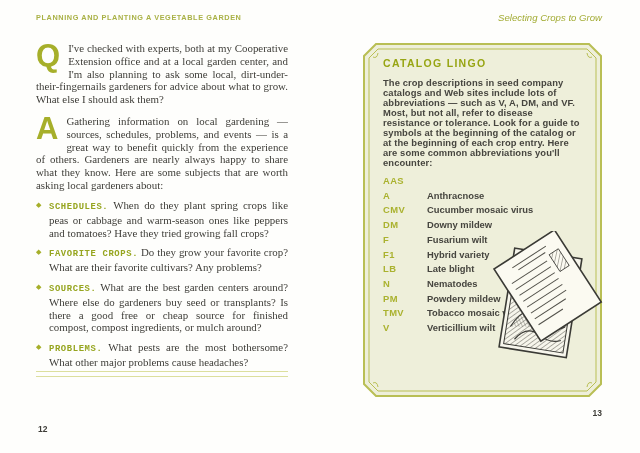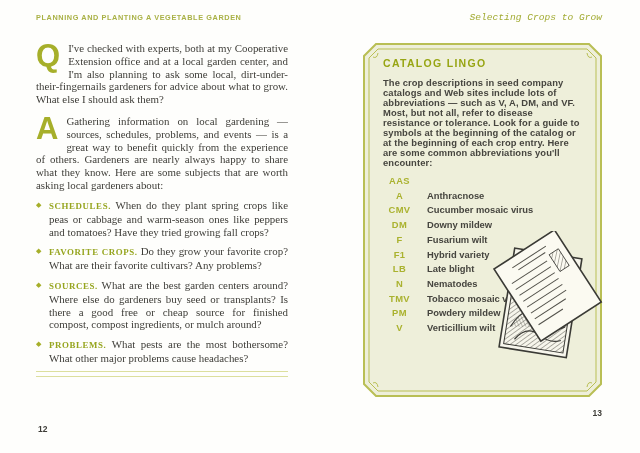--- a/index.html
+++ b/index.html
@@ -35,59 +35,59 @@
   .bullet-list{left:36px;top:199px;width:252px;}
   .bullet{
     position:relative;padding-left:13px;margin-bottom:7px;
     font-size:10.9px;line-height:12.8px;color:#3e3d38;text-align:justify;
   }
   .diamond{
     position:absolute;left:0;top:2px;
     font-size:7px;color:#a6af2a;line-height:9px;
   }
   .blabel{
-    font-family:Liberation Serif, serif;font-weight:bold;
+    font-family:Liberation Mono, monospace;font-weight:bold;
     font-size:8.9px;letter-spacing:.6px;color:#96a51f;
   }
   .double-rule{
     left:36px;top:371px;width:252px;height:4px;
     border-top:1.5px solid #dcdf9e;border-bottom:1.5px solid #dcdf9e;
   }
   .pagenum{
     font-family:"Liberation Sans",sans-serif;font-weight:600;
     font-size:8.5px;color:#3e3d38;
   }
   .pn-left{left:38px;top:408px;margin-top:16px;}
   .pn-right{left:560px;top:408px;width:42px;text-align:right;}
 
   
   .running-head-right{
     left:450px;top:12px;width:152px;text-align:right;
-    font-family:Liberation Mono, monospace;font-style:italic;
+    font-family:Liberation Sans, sans-serif;font-style:italic;
     font-size:9.6px;color:#a2ab33;
   }
   .lingo-box{left:363px;top:43px;width:239px;height:274px;}
   .lingo-box svg.frame{position:absolute;left:0;top:0;}
   .lingo-content{
     position:absolute;left:20px;top:14px;width:199px;
     font-family:"Liberation Sans",sans-serif;
   }
   .lingo-title{
     font-weight:bold;font-size:10.5px;letter-spacing:1.3px;
     color:#97a513;
   }
   .lingo-intro{
     margin-top:9px;
     font-weight:600;font-size:9.4px;line-height:10px;
     letter-spacing:.1px;color:#46453f;
   }
   .abbrev-list{margin-top:6px;}
   .abbrev-row{display:flex;line-height:14.7px;font-size:9.4px;}
   .abbrev-code{
-    width:33px;text-align:center;margin-right:11px;
+    width:33px;text-align:left;margin-right:11px;
     font-weight:bold;letter-spacing:.4px;color:#aab22f;
   }
   .abbrev-meaning{font-weight:600;color:#46453f;}
   .packet-art{left:486px;top:231px;width:117px;height:131px;z-index:3;}
 </style>
 </head>
 <body>
 
 <div class="abs running-head">PLANNING AND PLANTING A VEGETABLE GARDEN</div>
 
@@ -150,26 +150,26 @@
         </div>
         <div class="abbrev-row">
           <span class="abbrev-code">LB</span>
           <span class="abbrev-meaning">Late blight</span>
         </div>
         <div class="abbrev-row">
           <span class="abbrev-code">N</span>
           <span class="abbrev-meaning">Nematodes</span>
         </div>
         <div class="abbrev-row">
+          <span class="abbrev-code">PM</span>
+          <span class="abbrev-meaning">Powdery mildew</span>
+        </div>
+        <div class="abbrev-row">
           <span class="abbrev-code">TMV</span>
           <span class="abbrev-meaning">Tobacco mosaic virus</span>
-        </div>
-        <div class="abbrev-row">
-          <span class="abbrev-code">PM</span>
-          <span class="abbrev-meaning">Powdery mildew</span>
         </div>
         <div class="abbrev-row">
           <span class="abbrev-code">V</span>
           <span class="abbrev-meaning">Verticillium wilt</span>
         </div>
       </div>
   </div>
 </div>
 
 <svg class="abs packet-art" viewBox="0 0 117 131">

